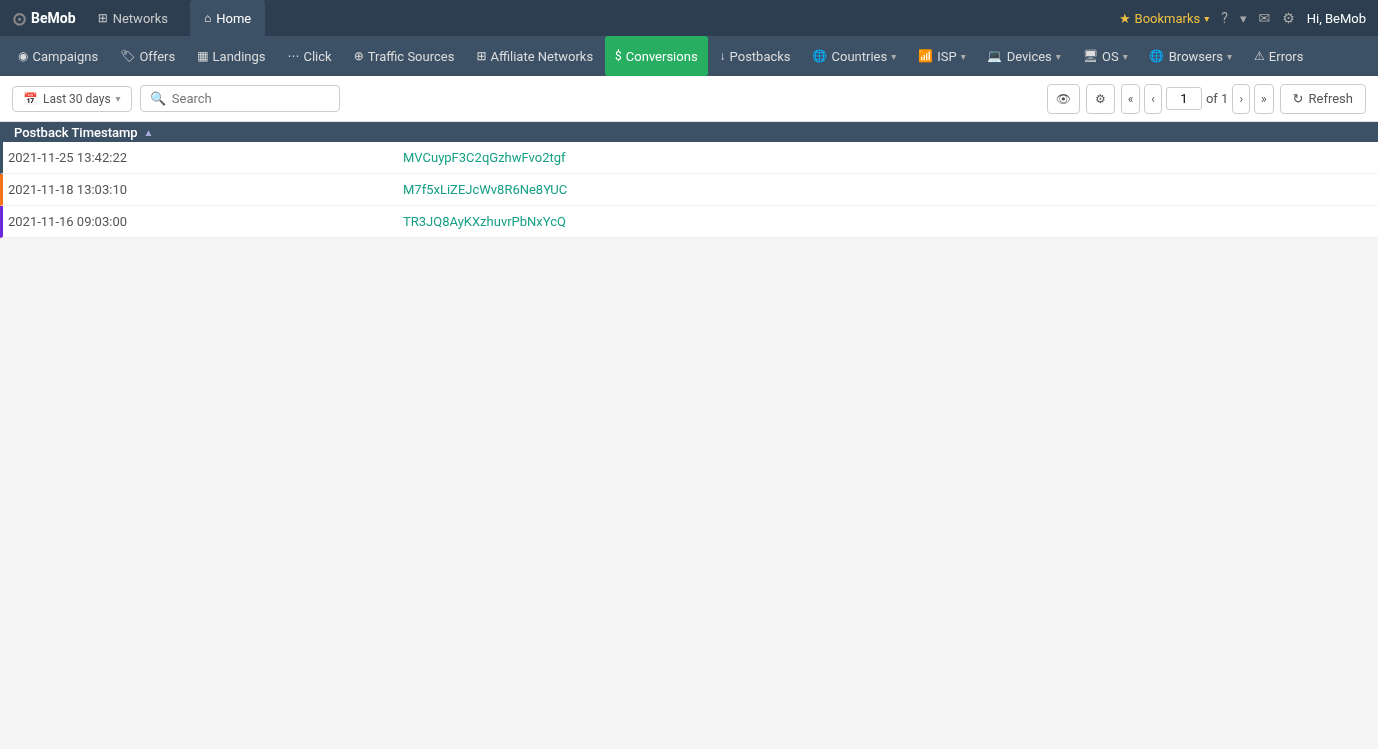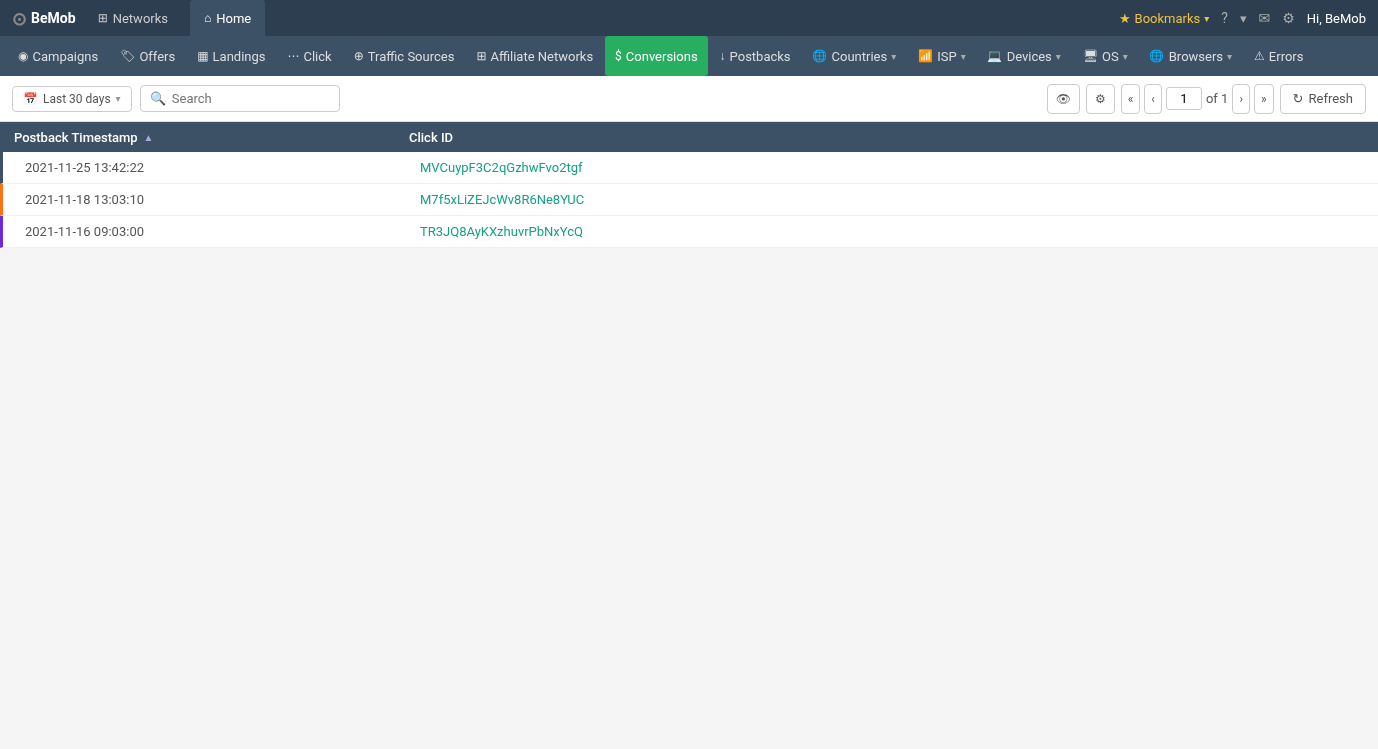--- a/index.html
+++ b/index.html
@@ -138,21 +138,21 @@
       font-size: 13px;
       color: #555;
       height: 30px;
     }
 
     
     .table-header {
       background: #3d5166;
       display: grid;
       grid-template-columns: 395px 1fr;
-      height: 30px;
+      height: 20px;
     }
     .th {
       display: flex;
       align-items: center;
       padding: 0 14px;
       color: white;
       font-size: 13px;
       font-weight: 500;
       gap: 6px;
     }
@@ -160,21 +160,21 @@
     .table-body { background: white; }
     .table-row {
       display: grid;
       grid-template-columns: 395px 1fr;
       border-bottom: 1px solid #f0f0f0;
       min-height: 32px;
     }
     .td {
       display: flex;
       align-items: center;
-      padding: 6px 22px;
+      padding: 6px 5px;
       font-size: 13px;
       color: #555;
     }
     .td.link-cell { color: #16a085; cursor: pointer; }
     .table-container { background: white; }
   </style>
 </head>
 <body>
 
 <div class="topbar">
@@ -311,23 +311,20 @@
     </div>
   </div>
 </div>
 
 <div class="table-container">
   <div class="table-header">
     <div class="th">
       <span>Postback Timestamp</span>
       <span class="sort-icon">▲</span>
     </div>
-    <div class="th">
-      <span>Click ID</span>
-    </div>
   </div>
 
   <div class="table-body">
 
     <div class="table-row" style="border-left: 3px solid #3d5166;">
       <div class="td">
         <span>2021-11-25 13:42:22</span>
       </div>
       <div class="td link-cell">
         <span>MVCuypF3C2qGzhwFvo2tgf</span>

